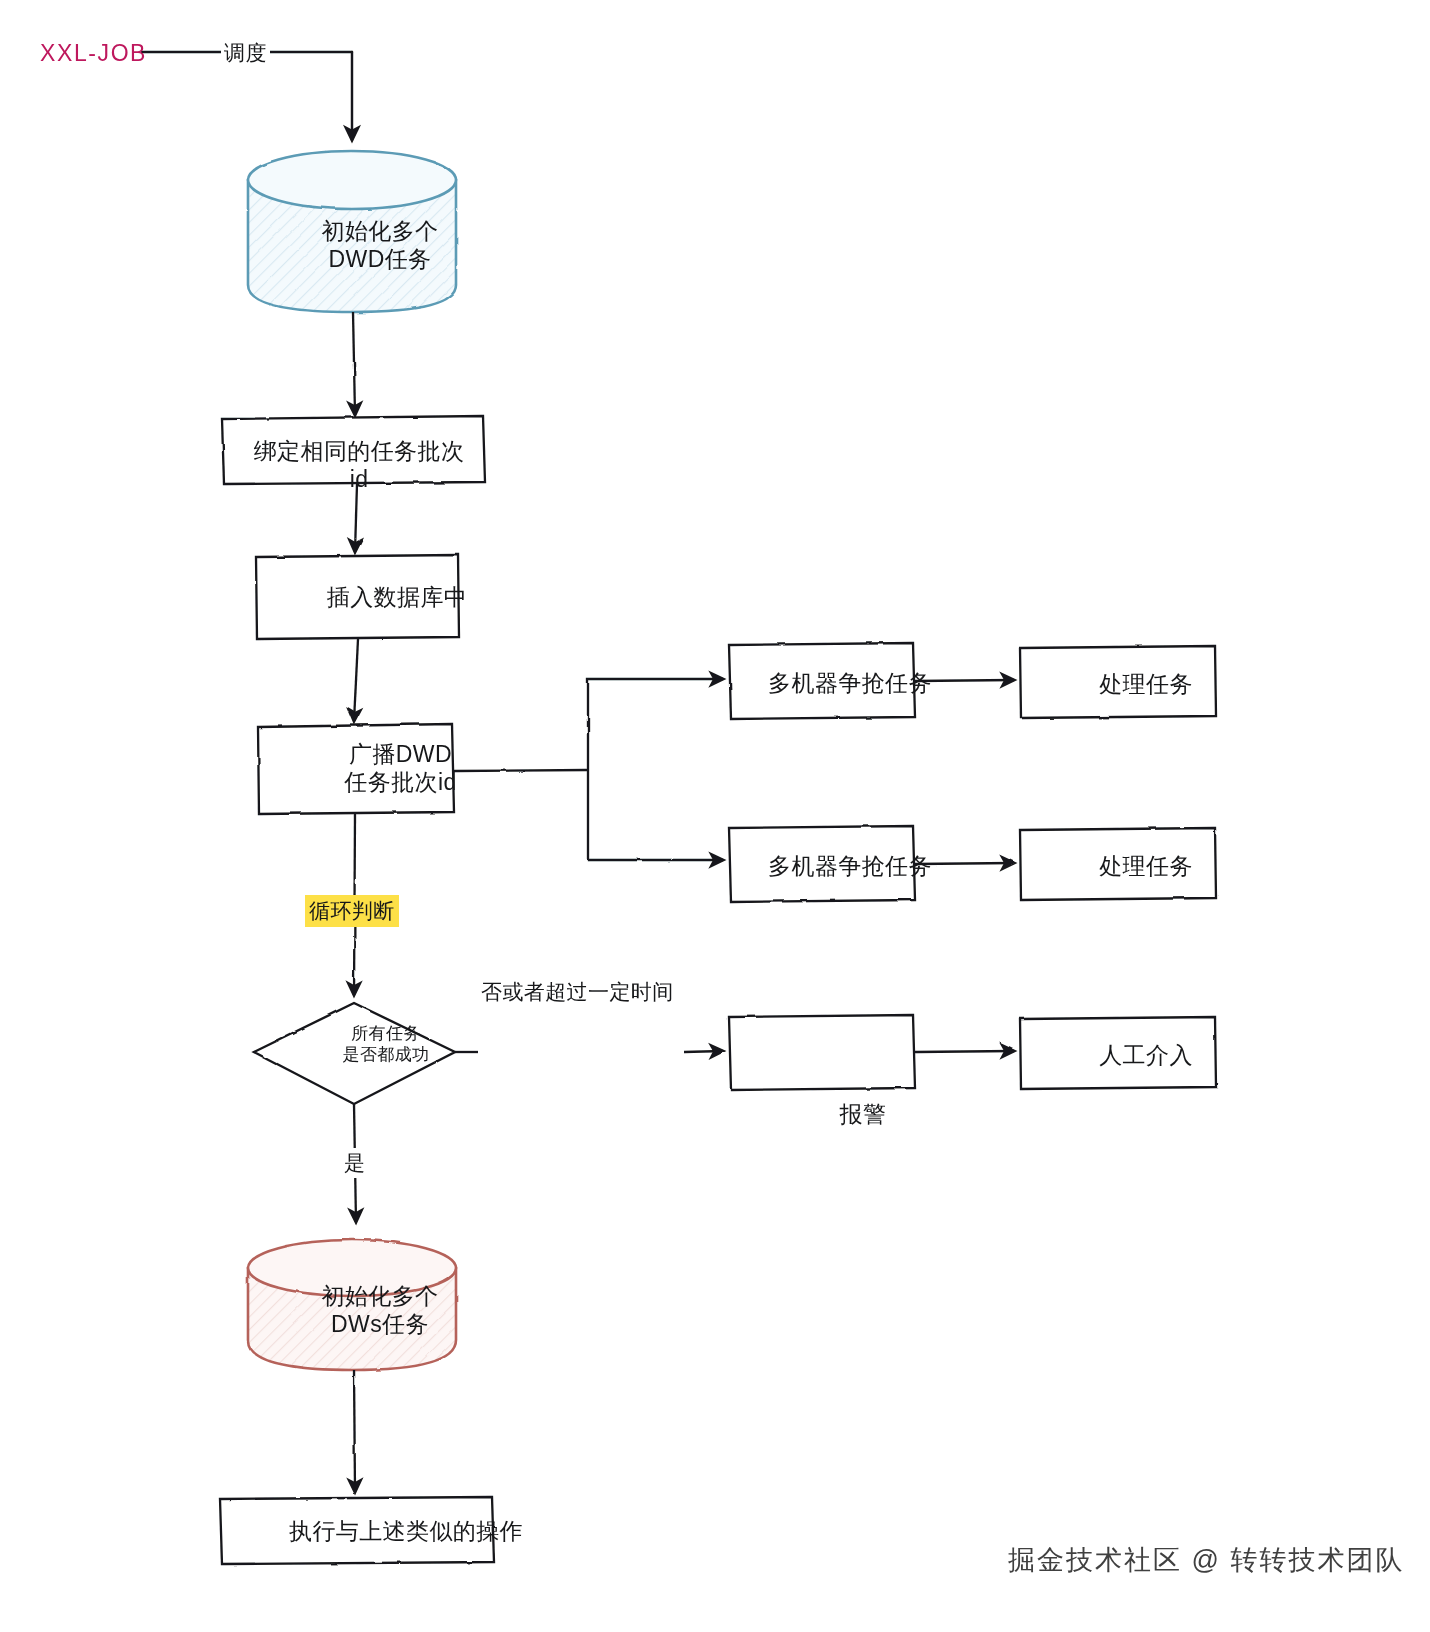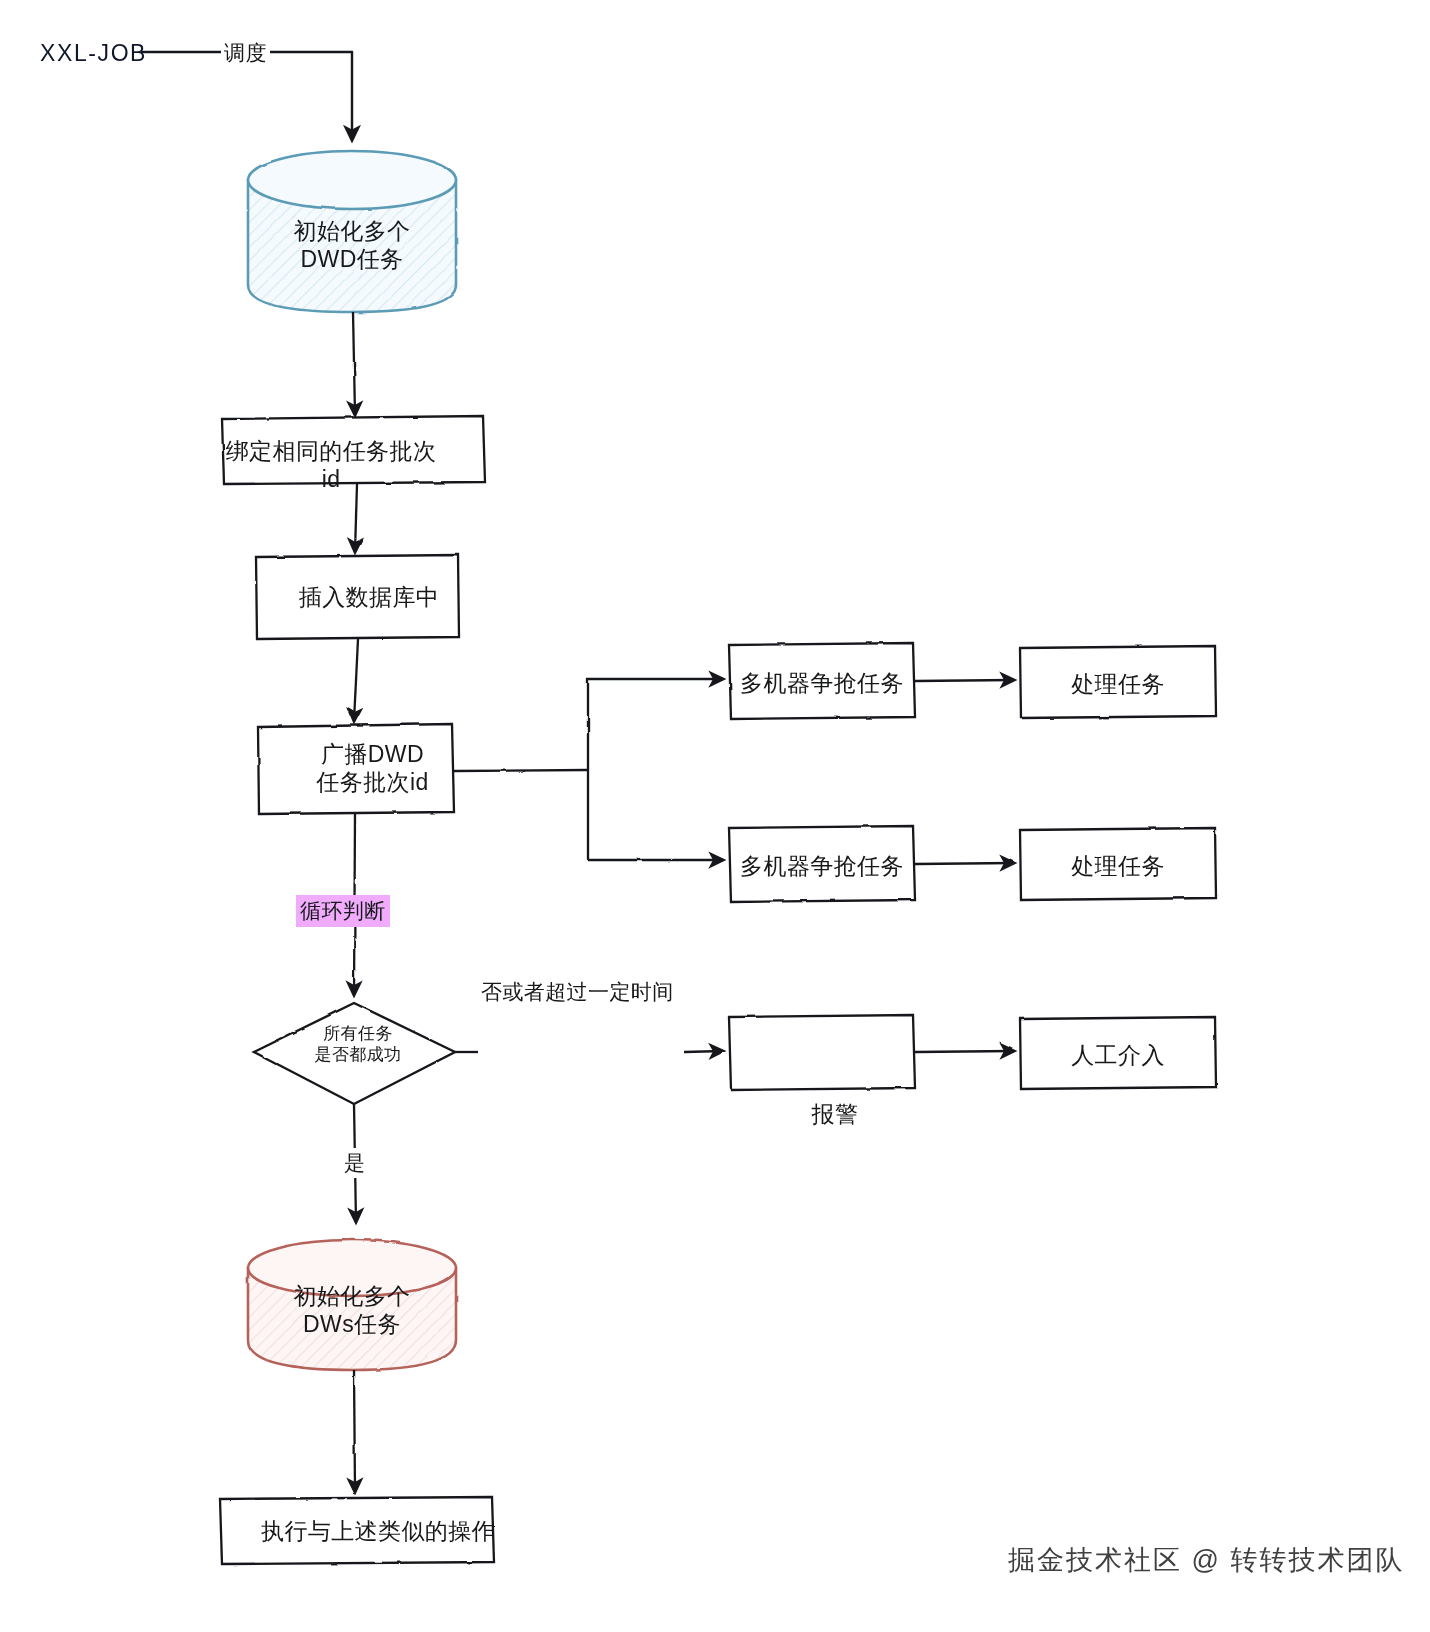--- a/index.html
+++ b/index.html
@@ -22,31 +22,32 @@
   }
   .node-label {
     position: absolute;
     text-align: center;
     color: #17181a;
     font-size: 23px;
     line-height: 1.22;
     letter-spacing: 0.4px;
     white-space: pre-line;
     pointer-events: none;
+    margin-left: 28px;
   }
   .edge-label {
     position: absolute;
     color: #17181a;
     font-size: 21px;
     letter-spacing: 0.4px;
     white-space: nowrap;
   }
   .corner-label {
     position: absolute;
-    color: #0f172a;
+    color: #be185d;
     font-size: 23px;
     letter-spacing: 1.6px;
   }
   .watermark {
     position: absolute;
     color: #404040;
     font-size: 27px;
     letter-spacing: 2px;
     white-space: nowrap;
   }
@@ -197,21 +198,21 @@
 任务批次id</div>
 
 <div class="node-label" style="left:729px; top:669px; width:186px;">多机器争抢任务</div>
 
 <div class="node-label" style="left:1020px; top:670px; width:196px;">处理任务</div>
 
 <div class="node-label" style="left:729px; top:852px; width:186px;">多机器争抢任务</div>
 
 <div class="node-label" style="left:1020px; top:852px; width:196px;">处理任务</div>
 
-<div class="edge-label" style="left:296px; top:895px; background:#f0abfc; padding:2px 4px;">循环判断</div>
+<div class="edge-label" style="left:305px; top:895px; background:#fde047; padding:2px 4px;">循环判断</div>
 
 <div class="node-label" style="left:268px; top:1024px; width:180px; font-size:17px;">所有任务
 是否都成功</div>
 
 <div class="edge-label" style="left:479px; top:977px; background:#ffffff; padding:1px 2px;">否或者超过一定时间</div>
 
 <div class="node-label" style="left:729px; top:1100px; width:212px;">报警</div>
 
 <div class="node-label" style="left:1020px; top:1041px; width:196px;">人工介入</div>
 

